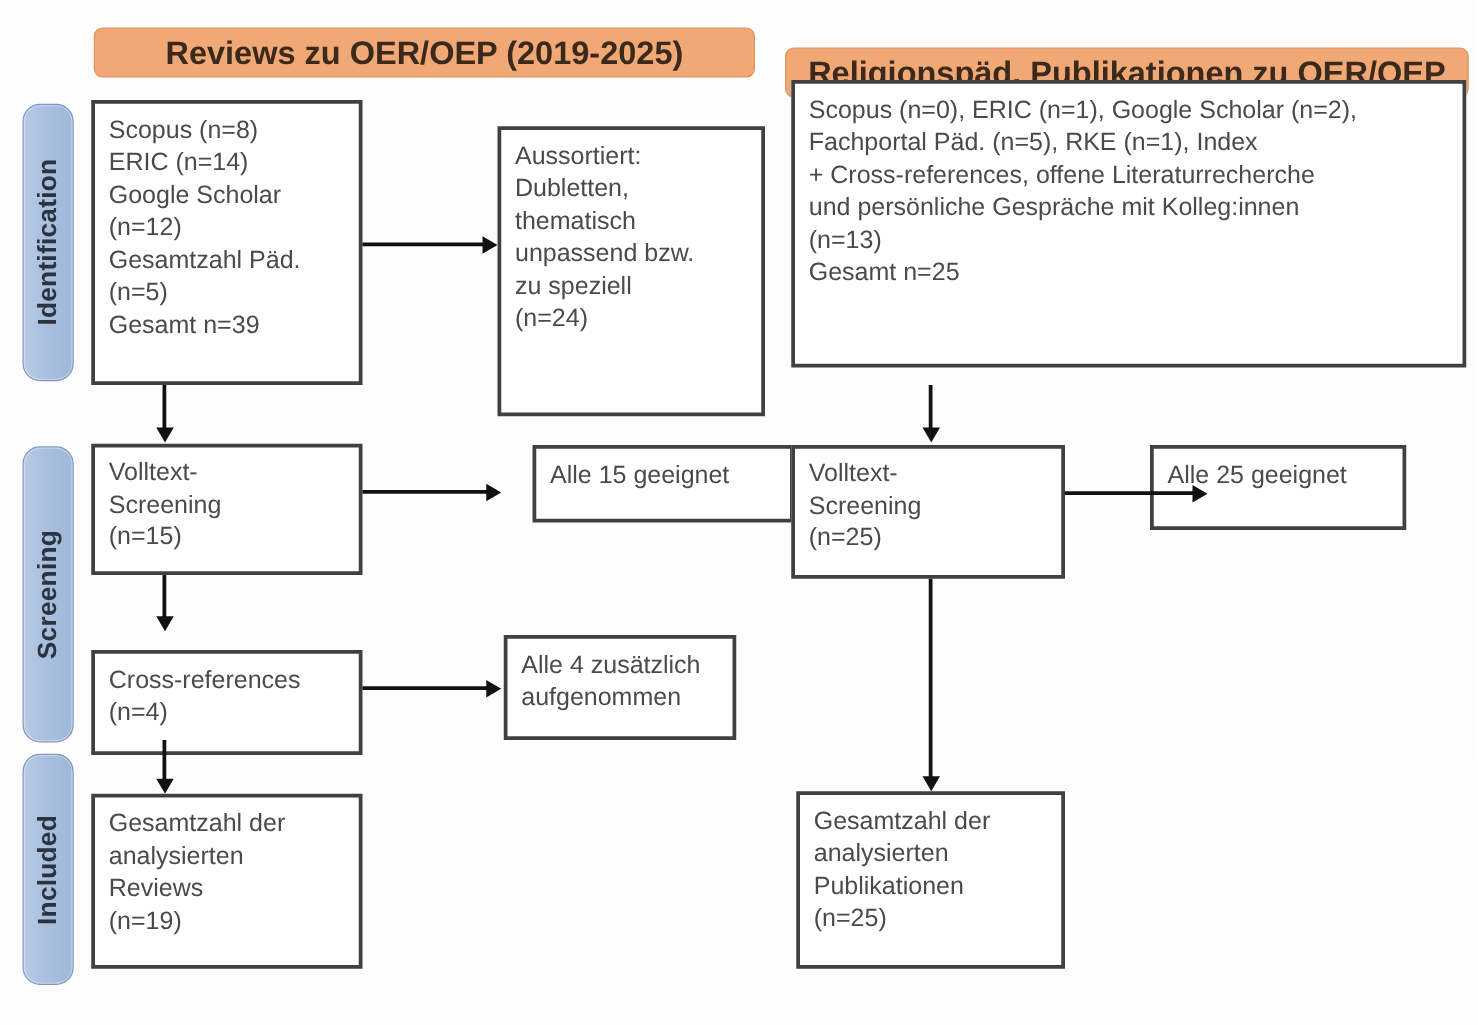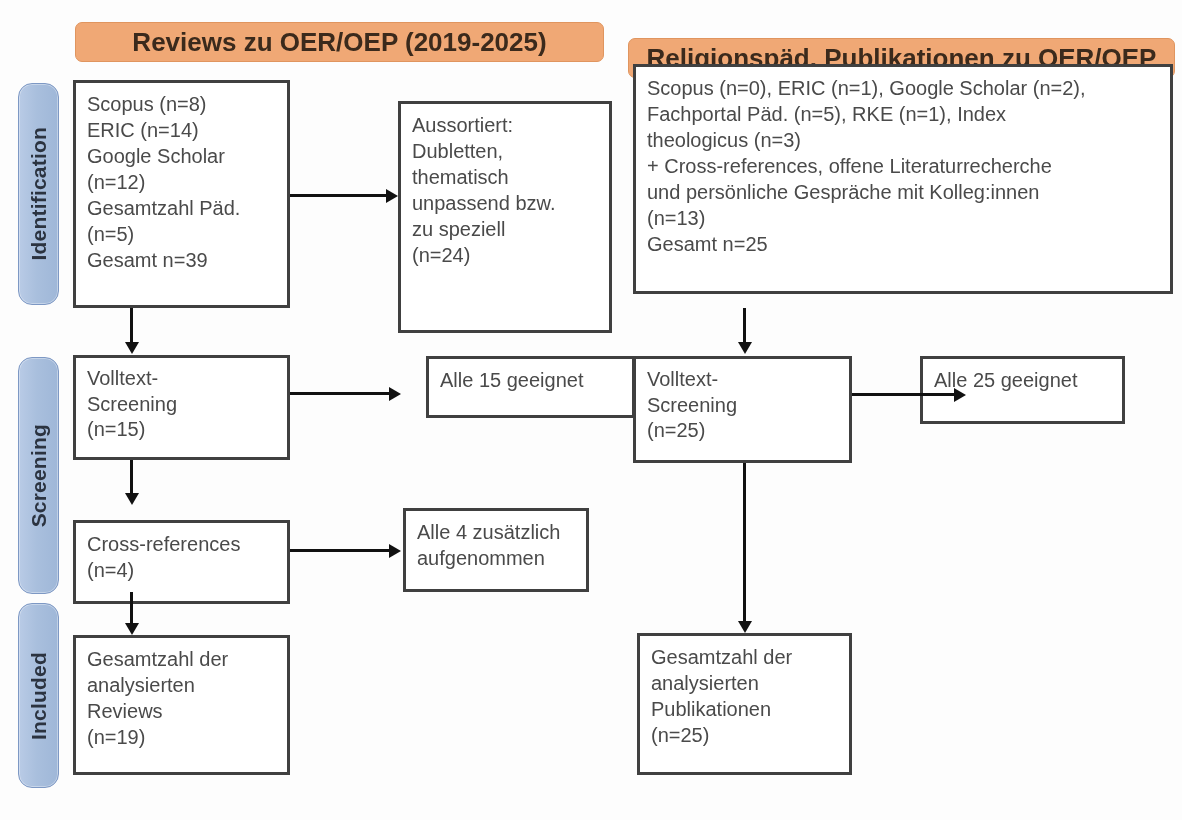--- a/index.html
+++ b/index.html
@@ -171,21 +171,20 @@
   <div class="box" style="left:73px; top:635px; width:217px; height:140px;">
     <span class="ln">Gesamtzahl der</span>
     <span class="ln">analysierten</span>
     <span class="ln">Reviews</span>
     <span class="ln">(n=19)</span>
   </div>
 
   <div class="box" style="left:633px; top:64px; width:540px; height:230px;">
     <span class="ln">Scopus (n=0), ERIC (n=1), Google Scholar (n=2),</span>
     <span class="ln">Fachportal Päd. (n=5), RKE (n=1), Index</span>
-    <span class="ln">theologicus (n=3)</span>
     <span class="ln">+ Cross-references, offene Literaturrecherche</span>
     <span class="ln">und persönliche Gespräche mit Kolleg:innen</span>
     <span class="ln">(n=13)</span>
     <span class="ln">Gesamt n=25</span>
   </div>
 
   <div class="vline" style="left:743px; top:308px; width:3px; height:36px;"></div>
   <div class="arrow-d" style="left:738px; top:342px;"></div>
 
   <div class="box tight" style="left:633px; top:356px; width:219px; height:107px;">

